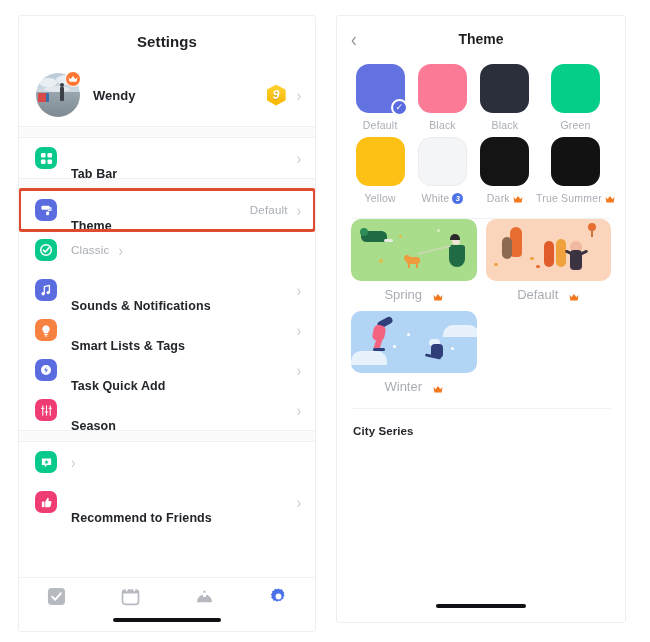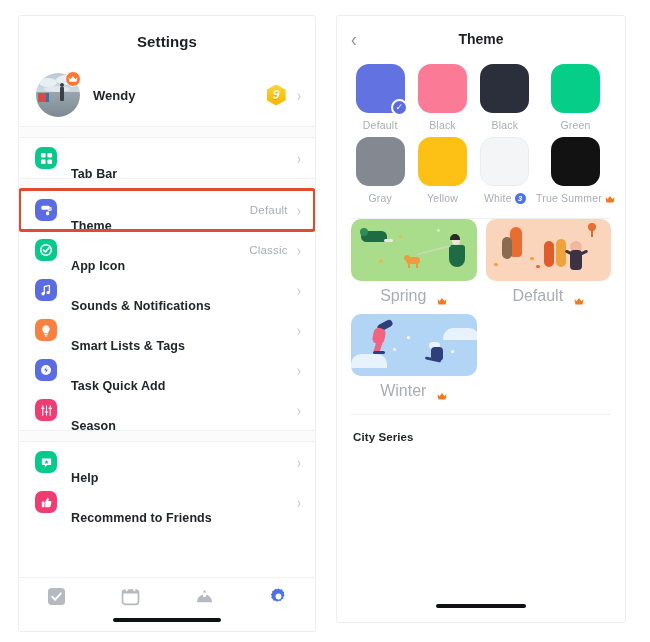--- a/index.html
+++ b/index.html
@@ -188,21 +188,21 @@
   .season-grid {
     display:grid; grid-template-columns: 1fr 1fr;
     gap: 9px;
     padding: 0 14px;
   }
   .season-cell { display:flex; flex-direction:column; align-items:center; }
   .thumb {
     width: 100%; height: 62px; border-radius: 10px; position:relative; overflow:hidden;
   }
   .thumb-label {
-    margin-top: 6px; font-size: 16px; color:#a9adb4;
+    margin-top: 6px; font-size: 13px; color:#a9adb4;
     display:flex; align-items:center; gap:11px;
   }
   .r-home-ind {
     position:absolute; bottom: 14px; left:50%; transform:translateX(-50%);
     width: 90px; height: 4px; border-radius:3px; background:#101114;
   }
   .city-row { padding: 12px 0 0 16px; }
 
   
   .t-spring { background:#a9dd8b; }
@@ -276,21 +276,20 @@
       </div>
       <div class="highlight-box" style="left:-1px; top:-2px; right:-1px; height:44px;"></div>
 
       <div class="row">
         <span class="ico" style="background:#07c98b;">
           <svg width="14" height="14" viewBox="0 0 14 14" aria-hidden="true">
             <circle cx="7" cy="7" r="5.3" fill="none" stroke="#fff" stroke-width="1.5"></circle>
             <path d="M4.4 7.1 L6.3 9 L9.9 4.9" fill="none" stroke="#fff" stroke-width="1.6" stroke-linecap="round" stroke-linejoin="round"></path>
           </svg>
         </span>
-        <span class="label">App Icon</span>
         <span class="value">Classic</span>
         <span class="chev">›</span>
       </div>
 
       <div class="row">
         <span class="ico" style="background:#5b6ce0;">
           <svg width="12" height="13" viewBox="0 0 12 13" aria-hidden="true">
             <path d="M4.3 9.4 V2.6 L9.4 1.4 V8.2" stroke="#fff" stroke-width="1.3" fill="none" stroke-linecap="round" stroke-linejoin="round"></path>
             <circle cx="3.1" cy="9.8" r="1.7" fill="#fff"></circle>
             <circle cx="8.2" cy="8.6" r="1.7" fill="#fff"></circle>
@@ -344,21 +343,20 @@
     <div class="gap"></div>
 
     <div class="card">
       <div class="row">
         <span class="ico" style="background:#07c98b;">
           <svg width="13" height="13" viewBox="0 0 14 14" aria-hidden="true">
             <path d="M2 2.6 h10 v7 H7.6 L5.2 12 V9.6 H2 Z" fill="#fff"></path>
             <path d="M7 4.2 l.7 1.5 1.6.2 -1.2 1.1 .3 1.6 -1.4-.8 -1.4.8 .3-1.6 -1.2-1.1 1.6-.2Z" fill="#07c98b"></path>
           </svg>
         </span>
-        <span class="label">Help</span>
         <span class="chev">›</span>
       </div>
       <div class="row">
         <span class="ico" style="background:#ef3d74;">
           <svg width="13" height="13" viewBox="0 0 14 14" aria-hidden="true">
             <rect x="2" y="6" width="2.8" height="6" rx=".8" fill="#fff"></rect>
             <path d="M5.6 12 V6.2 L8.2 1.8 c1.3 .1 1.5 1.2 1.2 2.2 l-.5 1.5 h2.3 c.9 0 1.3 .8 1.1 1.6 l-.9 3.6 c-.2 .8 -.7 1.3 -1.5 1.3 Z" fill="#fff"></path>
           </svg>
         </span>
         <span class="label">Recommend to Friends</span>
@@ -439,42 +437,47 @@
           </div>
       </div>
 
       <div class="sw-cell">
         <div class="sw" style="background:#05ce88;"></div>
         <div class="sw-label">
             <span>Green</span>
           </div>
       </div>
 
-      <div class="sw-cell">
-        <div class="sw" style="background:#848991;"></div>
-        <div class="sw-label">
-            <span>Gray</span>
-          </div>
-      </div>
 
       <div class="sw-cell">
         <div class="sw" style="background:#fdc115;"></div>
         <div class="sw-label">
             <span>Yellow</span>
           </div>
       </div>
 
       <div class="sw-cell">
         <div class="sw bordered" style="background:#f4f5f7;"></div>
         <div class="sw-label">
           <span>White</span>
           <span class="pill3">3</span>
         </div>
       </div>
 
+      <div class="sw-cell">
+        <div class="sw" style="background:#141414;"></div>
+        <div class="sw-label">
+          <span>Dark</span>
+          <span class="crown-sm">
+            <svg width="10" height="9" viewBox="0 0 10 9" aria-hidden="true">
+              <path d="M0.5 2 L2.6 4.3 L5 1 L7.4 4.3 L9.5 2 L8.6 7.4 L1.4 7.4 Z" fill="#f5781f"></path>
+            </svg>
+          </span>
+        </div>
+      </div>
 
       <div class="sw-cell">
         <div class="sw" style="background:#121212;"></div>
         <div class="sw-label">
           <span>True Summer</span>
           <span class="crown-sm">
             <svg width="10" height="9" viewBox="0 0 10 9" aria-hidden="true">
               <path d="M0.5 2 L2.6 4.3 L5 1 L7.4 4.3 L9.5 2 L8.6 7.4 L1.4 7.4 Z" fill="#f5781f"></path>
             </svg>
           </span>

